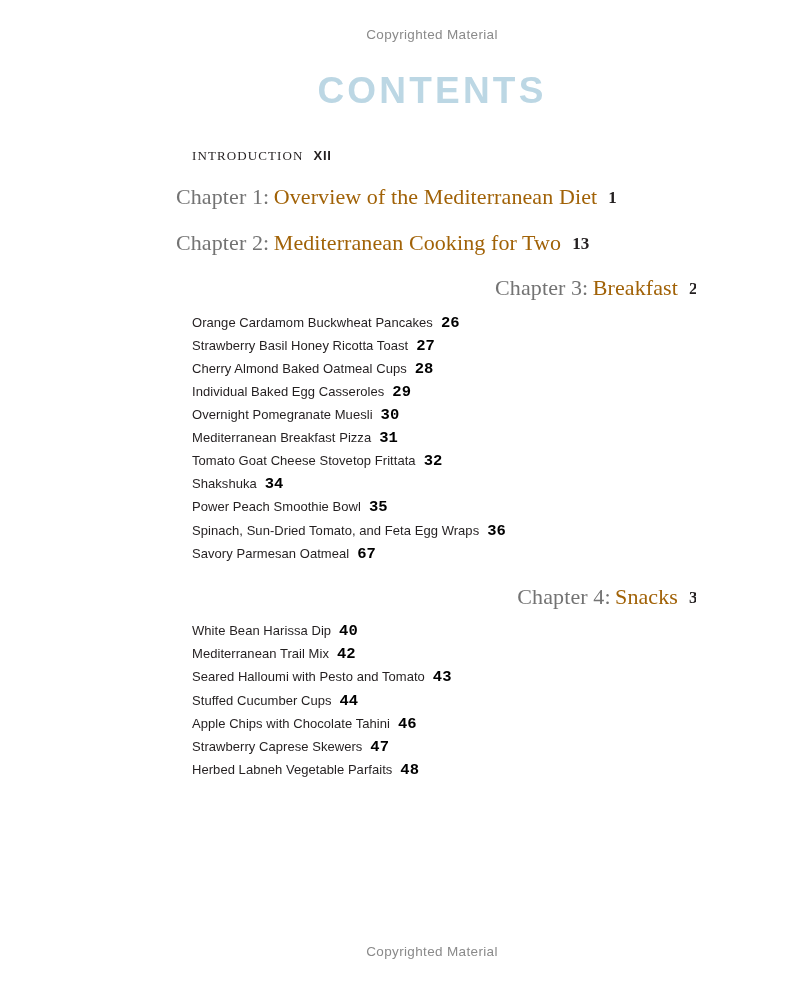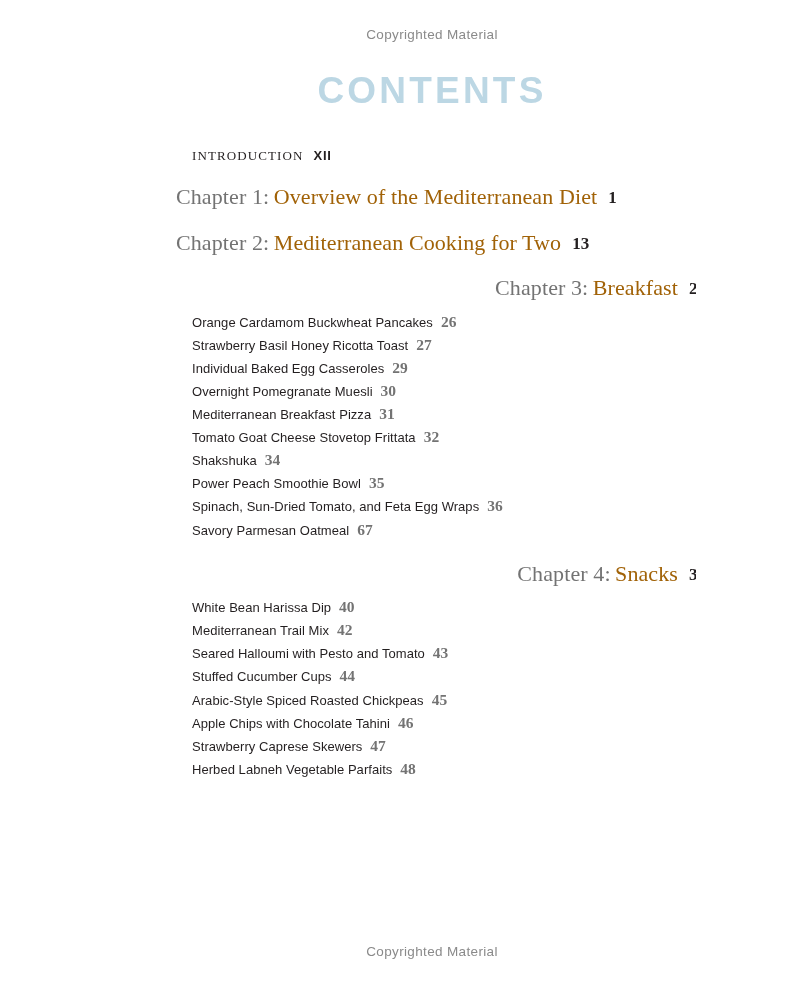--- a/index.html
+++ b/index.html
@@ -125,24 +125,24 @@
     white-space: nowrap;
     line-height: 22.1px;
   }
   .recipe-name {
     font-family: "Liberation Sans", sans-serif;
     font-size: 13px;
     color: #231f20;
     letter-spacing: 0.05px;
   }
   .recipe-page {
-    font-family: Liberation Serif, serif;
+    font-family: Liberation Mono, monospace;
     font-size: 15.5px;
     font-weight: bold;
-    color: #737373;
+    color: #000000;
     margin-left: 8px;
   }
 
   .chapter-block { margin: 0; padding: 0; }
   .chapter-block.with-list .chapter-row { margin-bottom: 9px; text-align: right; }
 </style>
 </head>
 <body>
 
 <div class="page">
@@ -162,38 +162,38 @@
           <div class="chapter-row"><span class="chapter-label">Chapter 1:</span> <span class="chapter-name">Overview of the Mediterranean Diet</span><span class="chapter-page">1</span></div>
         </div>
         <div class="chapter-block">
           <div class="chapter-row"><span class="chapter-label">Chapter 2:</span> <span class="chapter-name">Mediterranean Cooking for Two</span><span class="chapter-page">13</span></div>
         </div>
         <div class="chapter-block with-list">
           <div class="chapter-row"><span class="chapter-label">Chapter 3:</span> <span class="chapter-name">Breakfast</span><span class="chapter-page">25</span></div>
           <ul class="recipe-list">
             <li class="recipe-item"><span class="recipe-name">Orange Cardamom Buckwheat Pancakes</span><span class="recipe-page">26</span></li>
             <li class="recipe-item"><span class="recipe-name">Strawberry Basil Honey Ricotta Toast</span><span class="recipe-page">27</span></li>
+            <li class="recipe-item"><span class="recipe-name">Cherry Almond Baked Oatmeal Cups</span><span class="recipe-page">28</span></li>
             <li class="recipe-item"><span class="recipe-name">Individual Baked Egg Casseroles</span><span class="recipe-page">29</span></li>
             <li class="recipe-item"><span class="recipe-name">Overnight Pomegranate Muesli</span><span class="recipe-page">30</span></li>
             <li class="recipe-item"><span class="recipe-name">Mediterranean Breakfast Pizza</span><span class="recipe-page">31</span></li>
             <li class="recipe-item"><span class="recipe-name">Tomato Goat Cheese Stovetop Frittata</span><span class="recipe-page">32</span></li>
             <li class="recipe-item"><span class="recipe-name">Shakshuka</span><span class="recipe-page">34</span></li>
             <li class="recipe-item"><span class="recipe-name">Power Peach Smoothie Bowl</span><span class="recipe-page">35</span></li>
             <li class="recipe-item"><span class="recipe-name">Spinach, Sun-Dried Tomato, and Feta Egg Wraps</span><span class="recipe-page">36</span></li>
             <li class="recipe-item"><span class="recipe-name">Savory Parmesan Oatmeal</span><span class="recipe-page">67</span></li>
           </ul>
         </div>
         <div class="chapter-block with-list">
           <div class="chapter-row"><span class="chapter-label">Chapter 4:</span> <span class="chapter-name">Snacks</span><span class="chapter-page">39</span></div>
           <ul class="recipe-list">
             <li class="recipe-item"><span class="recipe-name">White Bean Harissa Dip</span><span class="recipe-page">40</span></li>
             <li class="recipe-item"><span class="recipe-name">Mediterranean Trail Mix</span><span class="recipe-page">42</span></li>
             <li class="recipe-item"><span class="recipe-name">Seared Halloumi with Pesto and Tomato</span><span class="recipe-page">43</span></li>
             <li class="recipe-item"><span class="recipe-name">Stuffed Cucumber Cups</span><span class="recipe-page">44</span></li>
-            <li class="recipe-item"><span class="recipe-name">Arabic-Style Spiced Roasted Chickpeas</span><span class="recipe-page">45</span></li>
             <li class="recipe-item"><span class="recipe-name">Apple Chips with Chocolate Tahini</span><span class="recipe-page">46</span></li>
             <li class="recipe-item"><span class="recipe-name">Strawberry Caprese Skewers</span><span class="recipe-page">47</span></li>
             <li class="recipe-item"><span class="recipe-name">Herbed Labneh Vegetable Parfaits</span><span class="recipe-page">48</span></li>
           </ul>
         </div>
       </div>
 
   </div>
 
   <div class="watermark watermark-bottom">Copyrighted Material</div>

